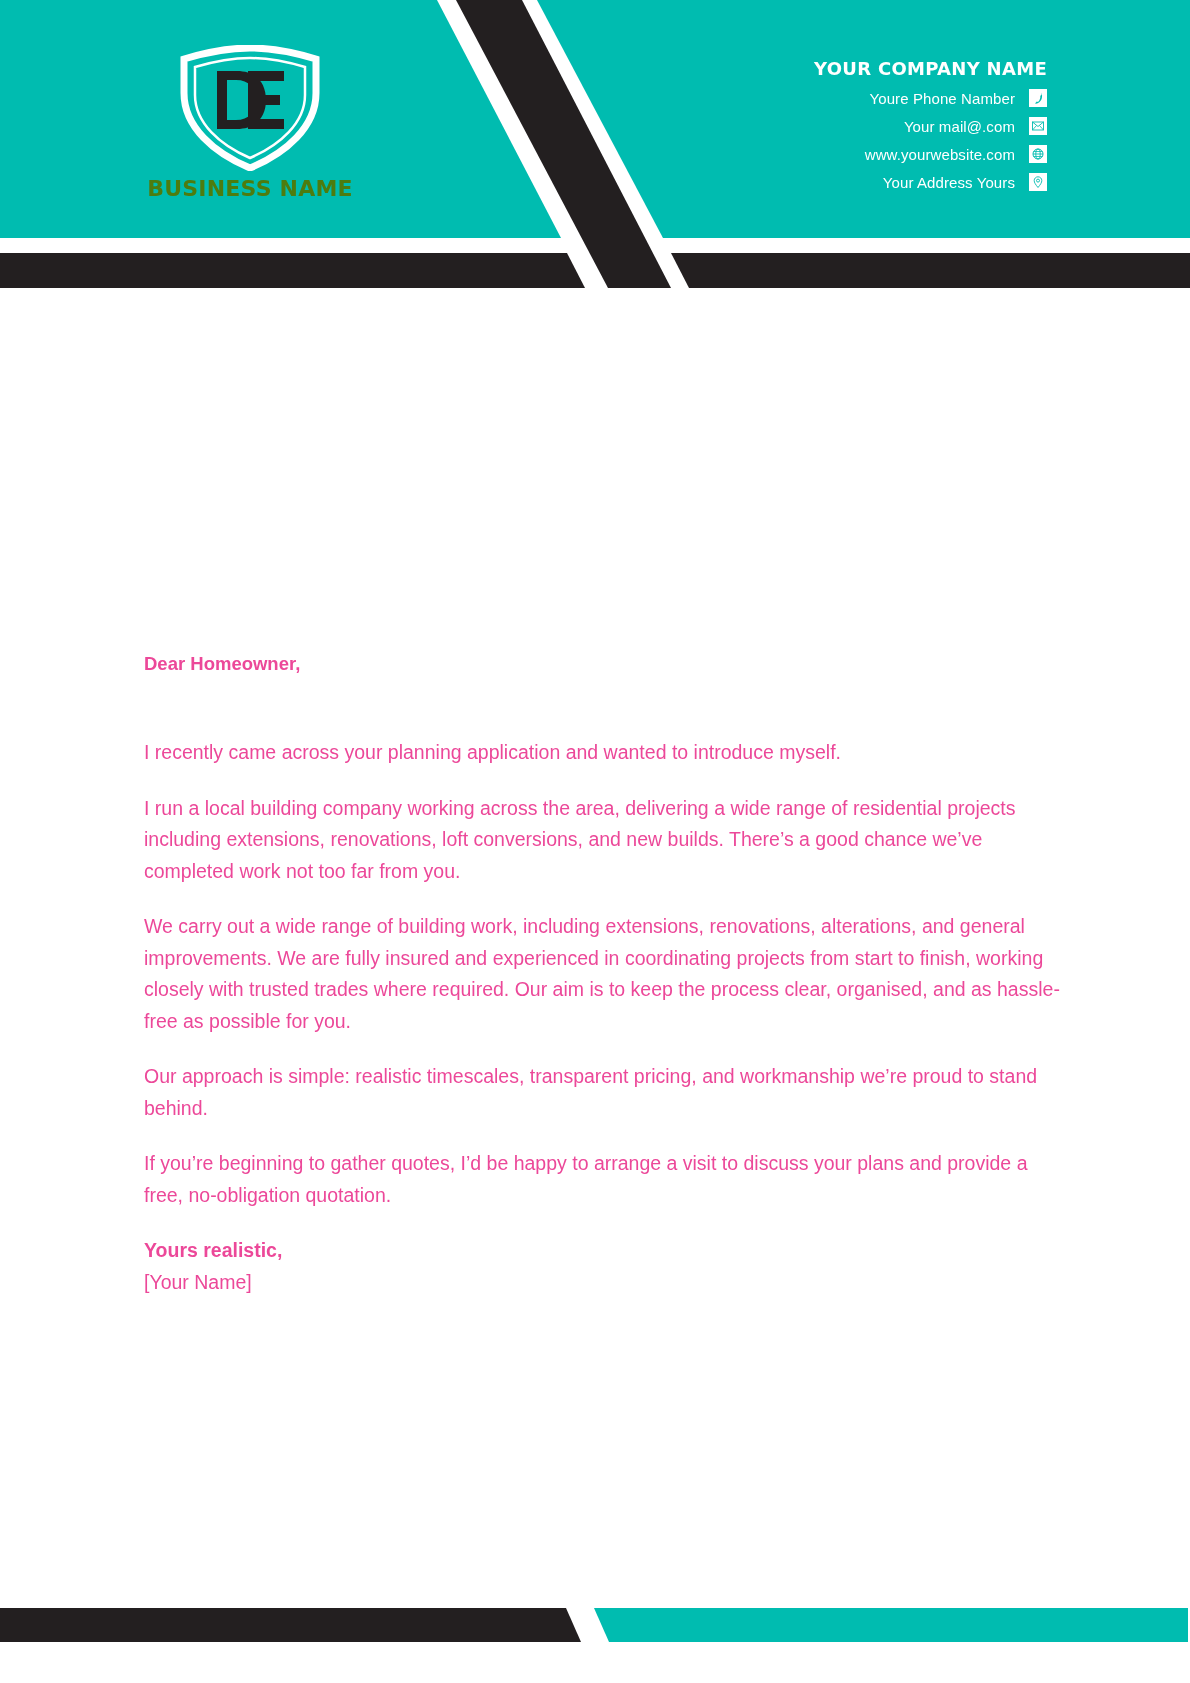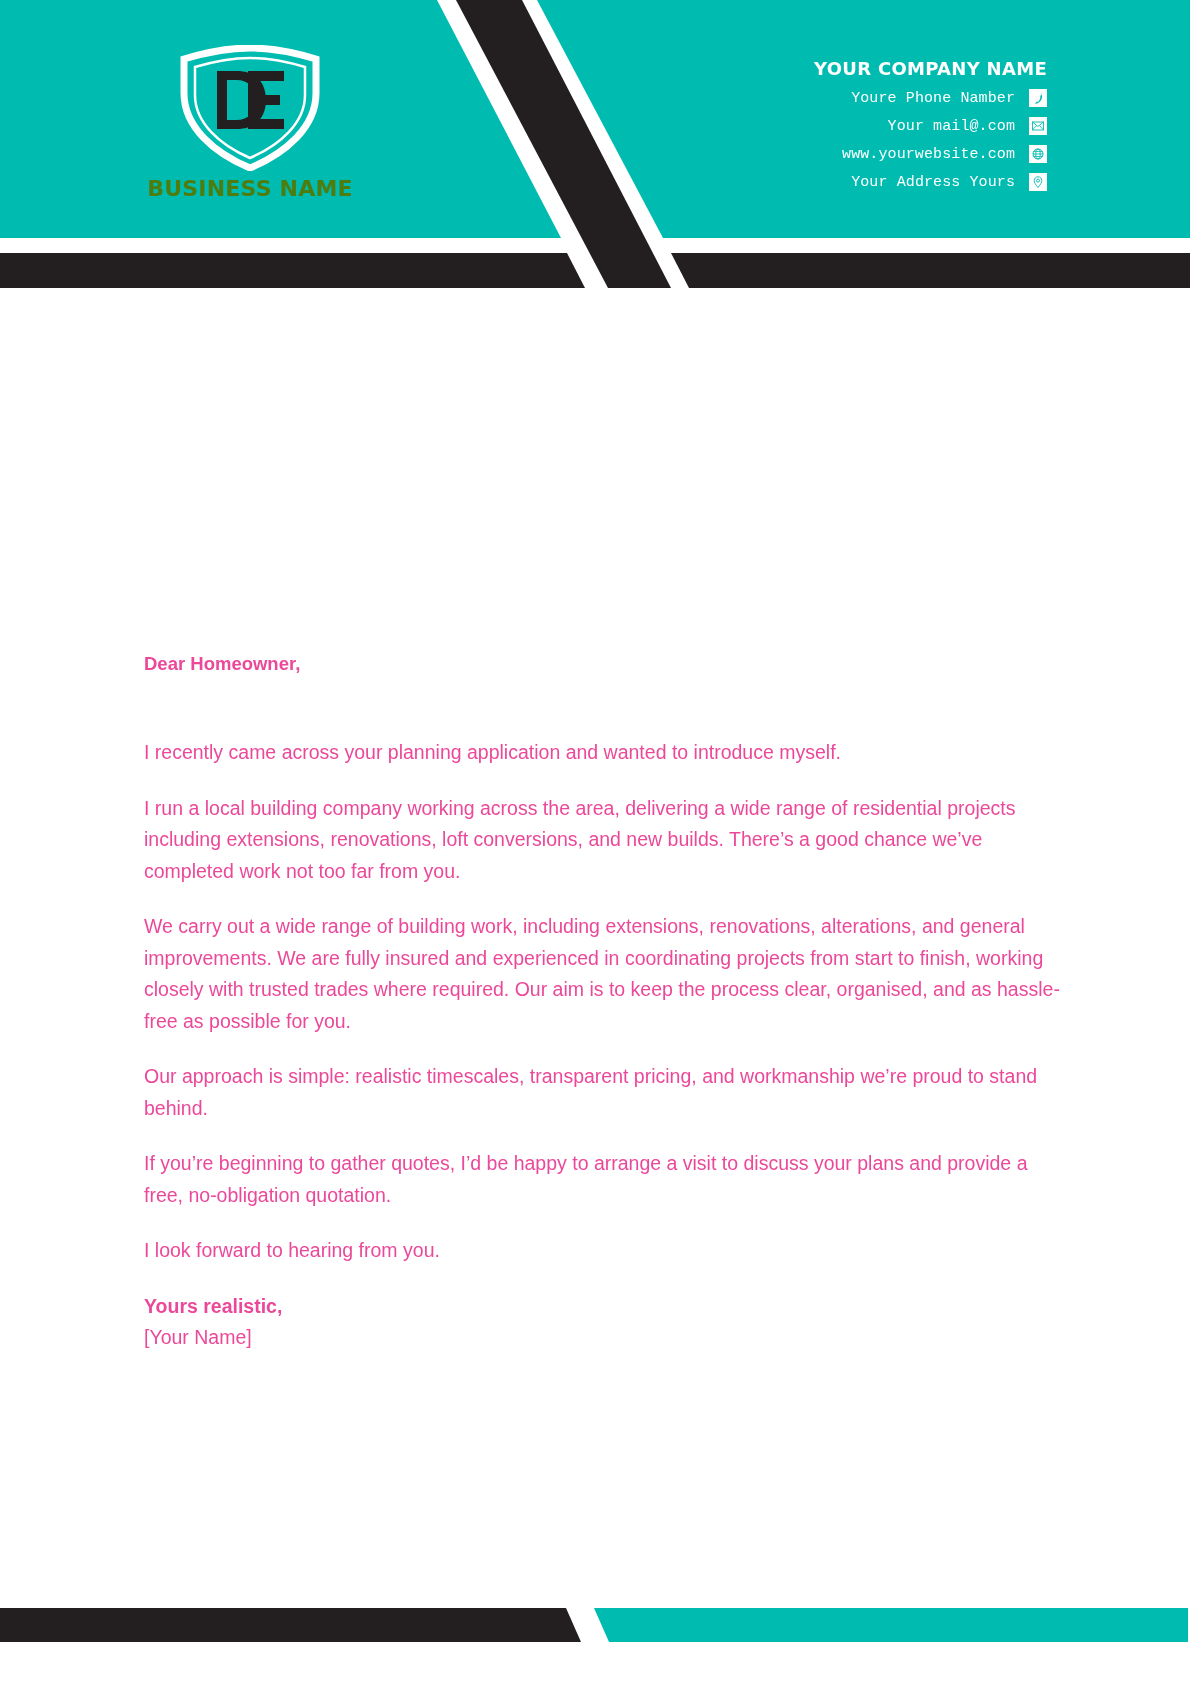--- a/index.html
+++ b/index.html
@@ -83,21 +83,21 @@
       margin-bottom: 2px;
       white-space: nowrap;
     }
     .contact-row {
       display: flex;
       justify-content: flex-end;
       align-items: center;
       height: 28px;
     }
     .contact-text {
-      font-family: Liberation Mono, monospace;
+      font-family: Liberation Sans, sans-serif;
       font-size: 15px;
       font-weight: normal;
       color: #ffffff;
       white-space: nowrap;
       letter-spacing: 0.1px;
       text-align: right;
     }
     .contact-icon {
       width: 18px;
       height: 18px;
@@ -223,21 +223,20 @@
     </div>
   </div>
 
   <div class="letter">
     <p class="salutation">Dear Homeowner,</p>
     <p class="para p-first">I recently came across your planning application and wanted to introduce myself.</p>
     <p class="para">I run a local building company working across the area, delivering a wide range of residential projects including extensions, renovations, loft conversions, and new builds. There’s a good chance we’ve completed work not too far from you.</p>
     <p class="para">We carry out a wide range of building work, including extensions, renovations, alterations, and general improvements. We are fully insured and experienced in coordinating projects from start to finish, working closely with trusted trades where required. Our aim is to keep the process clear, organised, and as hassle-free as possible for you.</p>
     <p class="para">Our approach is simple: realistic timescales, transparent pricing, and workmanship we’re proud to stand behind.</p>
     <p class="para">If you’re beginning to gather quotes, I’d be happy to arrange a visit to discuss your plans and provide a free, no-obligation quotation.</p>
-    <p class="para">I look forward to hearing from you.</p>
     <p class="closing">Yours realistic,</p>
     <p class="signature">[Your Name]</p>
   </div>
 
   <svg class="footer-art" viewBox="0 0 1190 50" preserveAspectRatio="none" xmlns="http://www.w3.org/2000/svg">
     <polygon points="0,8 566,8 581,42 0,42" fill="#231F20"></polygon>
     <polygon points="594,8 1188,8 1188,42 609,42" fill="#00BCB0"></polygon>
   </svg>
 
 </div>

